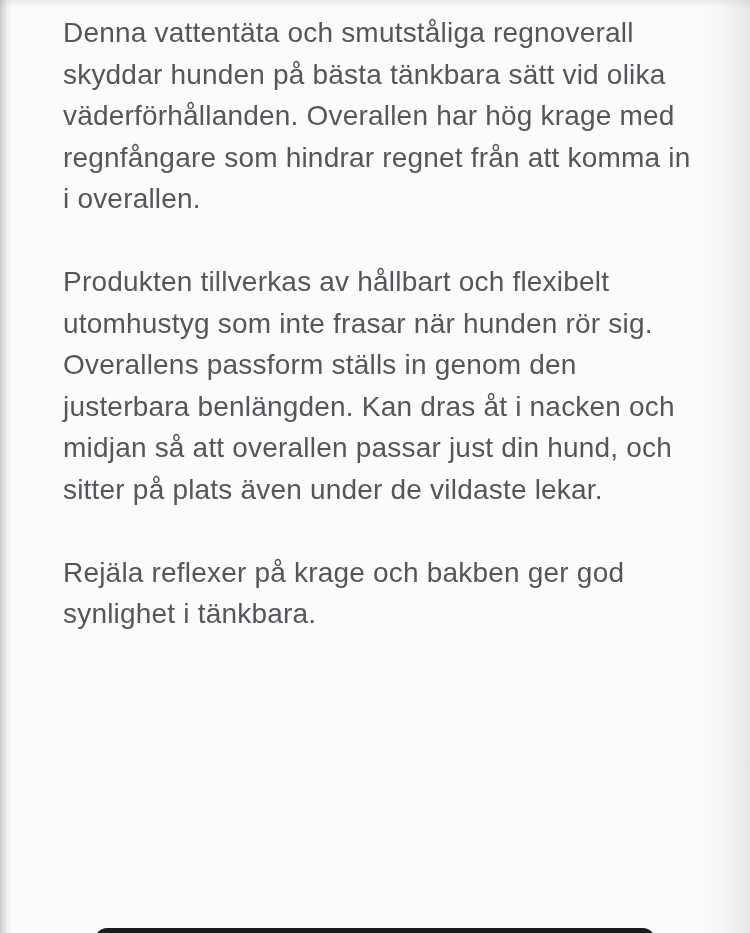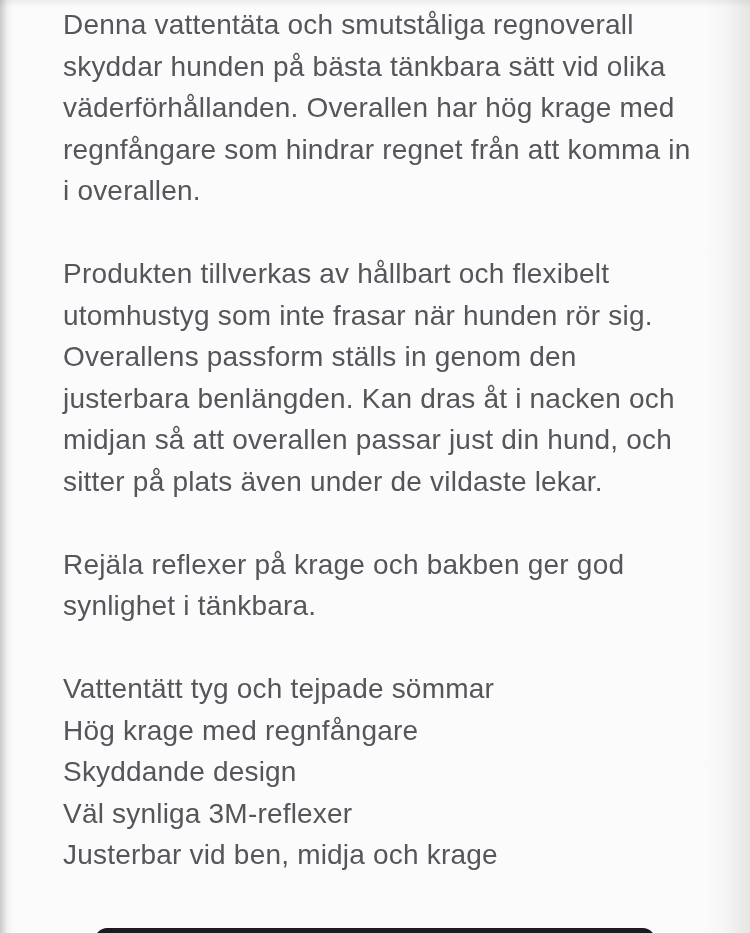--- a/index.html
+++ b/index.html
@@ -32,21 +32,21 @@
   .edge-top {
     position: absolute;
     left: 0; right: 0; top: 0;
     height: 8px;
     background: linear-gradient(to bottom, rgba(0,0,0,0.06), rgba(0,0,0,0));
     pointer-events: none;
   }
   .content {
     position: absolute;
     left: 63px;
-    top: 4px;
+    top: 12px;
     width: 640px;
     color: #55565b;
     font-size: 28px;
     line-height: 41.5px;
     letter-spacing: 0.2px;
     font-weight: 400;
   }
   .content p {
     margin: 0 0 41.5px 0;
     padding: 0;
@@ -74,22 +74,15 @@
 
 <div class="edge-top"></div>
 <div class="edge-left"></div>
 <div class="edge-right"></div>
 
 <main class="content">
   <p>Denna vattentäta och smutståliga regnoverall skyddar hunden på bästa tänkbara sätt vid olika väderförhållanden. Overallen har hög krage med regnfångare som hindrar regnet från att komma in i overallen.</p>
   <p>Produkten tillverkas av hållbart och flexibelt utomhustyg som inte frasar när hunden rör sig. Overallens passform ställs in genom den justerbara benlängden. Kan dras åt i nacken och midjan så att overallen passar just din hund, och sitter på plats även under de vildaste lekar.</p>
   <p>Rejäla reflexer på krage och bakben ger god synlighet i tänkbara.</p>
 
-  <div class="feature-list">
-    <div class="feature-line">Vattentätt tyg och tejpade sömmar</div>
-    <div class="feature-line">Hög krage med regnfångare</div>
-    <div class="feature-line">Skyddande design</div>
-    <div class="feature-line">Väl synliga 3M-reflexer</div>
-    <div class="feature-line">Justerbar vid ben, midja och krage</div>
-  </div>
 </main>
 
 <div class="bottom-button"></div>
 
 </body></html>

